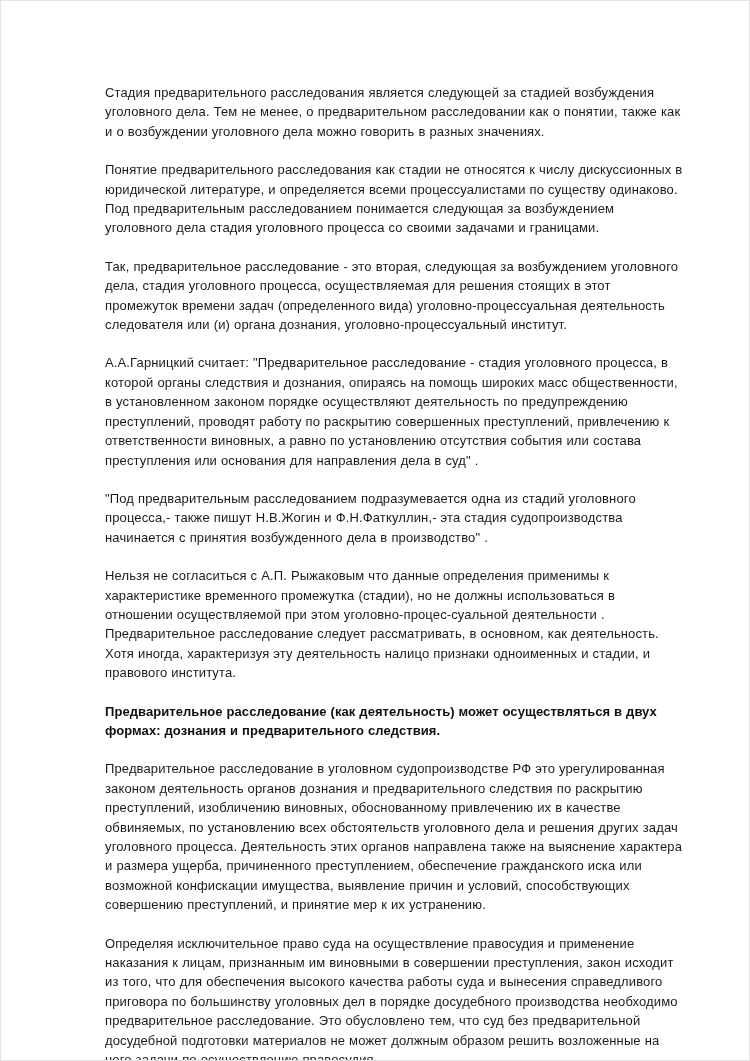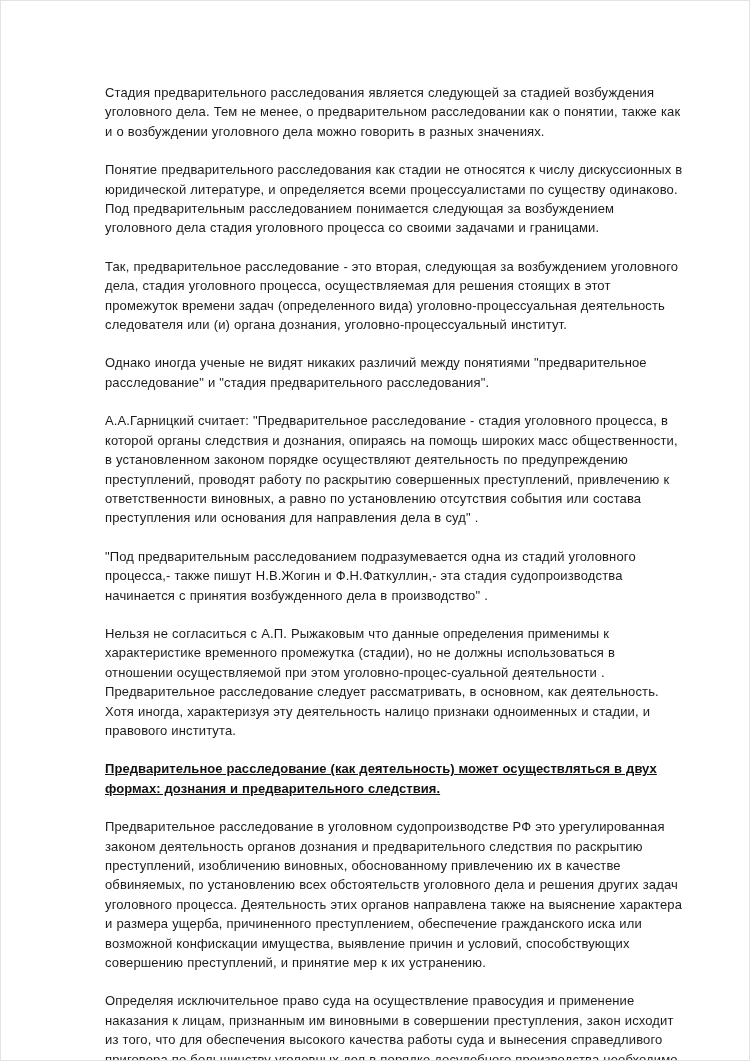--- a/index.html
+++ b/index.html
@@ -34,36 +34,34 @@
     color: #1b1b1b;
     text-align: left;
     letter-spacing: 0.01em;
     word-spacing: 0.02em;
     font-weight: 400;
   }
   p.para.bold {
     font-weight: 700;
     color: #101010;
     letter-spacing: 0.005em;
-    text-decoration: underline;
   }
   p.para:last-child {
     margin-bottom: 0;
   }
 </style>
 </head>
 <body>
 
 <div class="page">
   <div class="doc-body">
 
     <p class="para">Стадия предварительного расследования является следующей за стадией возбуждения уголовного дела. Тем не менее, о предварительном расследовании как о понятии, также как и о возбуждении уголовного дела можно говорить в разных значениях.</p>
     <p class="para">Понятие предварительного расследования как стадии не относятся к числу дискуссионных в юридической литературе, и определяется всеми процессуалистами по существу одинаково. Под предварительным расследованием понимается следующая за возбуждением уголовного дела стадия уголовного процесса со своими задачами и границами.</p>
     <p class="para">Так, предварительное расследование - это вторая, следующая за возбуждением уголовного дела, стадия уголовного процесса, осуществляемая для решения стоящих в этот промежуток времени задач (определенного вида) уголовно-процессуальная деятельность следователя или (и) органа дознания, уголовно-процессуальный институт.</p>
-    <p class="para">Однако иногда ученые не видят никаких различий между понятиями "предварительное расследование" и "стадия предварительного расследования".</p>
     <p class="para">А.А.Гарницкий считает: "Предварительное расследование - стадия уголовного процесса, в которой органы следствия и дознания, опираясь на помощь широких масс общественности, в установленном законом порядке осуществляют деятельность по предупреждению преступлений, проводят работу по раскрытию совершенных преступлений, привлечению к ответственности виновных, а равно по установлению отсутствия события или состава преступления или основания для направления дела в суд" .</p>
     <p class="para">"Под предварительным расследованием подразумевается одна из стадий уголовного процесса,- также пишут Н.В.Жогин и Ф.Н.Фаткуллин,- эта стадия судопроизводства начинается с принятия возбужденного дела в производство" .</p>
     <p class="para">Нельзя не согласиться с А.П. Рыжаковым что данные определения применимы к характеристике временного промежутка (стадии), но не должны использоваться в отношении осуществляемой при этом уголовно-процес-суальной деятельности . Предварительное расследование следует рассматривать, в основном, как деятельность. Хотя иногда, характеризуя эту деятельность налицо признаки одноименных и стадии, и правового института.</p>
     <p class="para bold">Предварительное расследование (как деятельность) может осуществляться в двух формах: дознания и предварительного следствия.</p>
     <p class="para">Предварительное расследование в уголовном судопроизводстве РФ это урегулированная законом деятельность органов дознания и предварительного следствия по раскрытию преступлений, изобличению виновных, обоснованному привлечению их в качестве обвиняемых, по установлению всех обстоятельств уголовного дела и решения других задач уголовного процесса. Деятельность этих органов направлена также на выяснение характера и размера ущерба, причиненного преступлением, обеспечение гражданского иска или возможной конфискации имущества, выявление причин и условий, способствующих совершению преступлений, и принятие мер к их устранению.</p>
     <p class="para">Определяя исключительное право суда на осуществление правосудия и применение наказания к лицам, признанным им виновными в совершении преступления, закон исходит из того, что для обеспечения высокого качества работы суда и вынесения справедливого приговора по большинству уголовных дел в порядке досудебного производства необходимо предварительное расследование. Это обусловлено тем, что суд без предварительной досудебной подготовки материалов не может должным образом решить возложенные на него задачи по осуществлению правосудия.</p>
 
   </div>
 </div>
 

